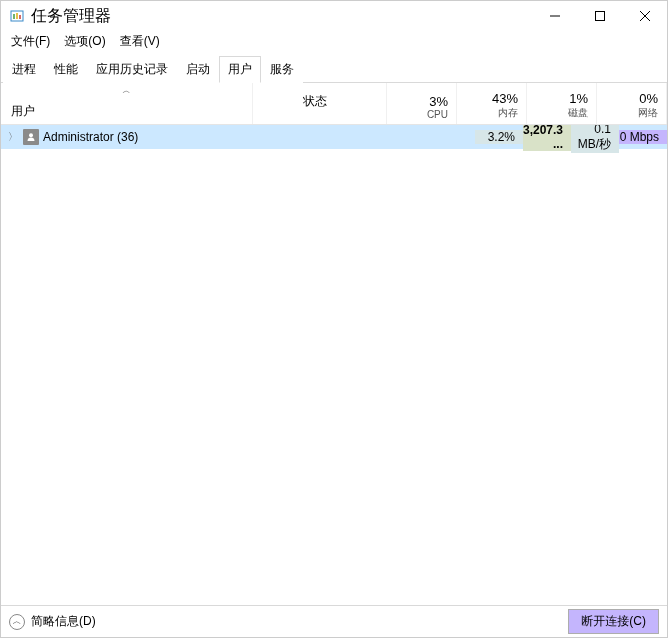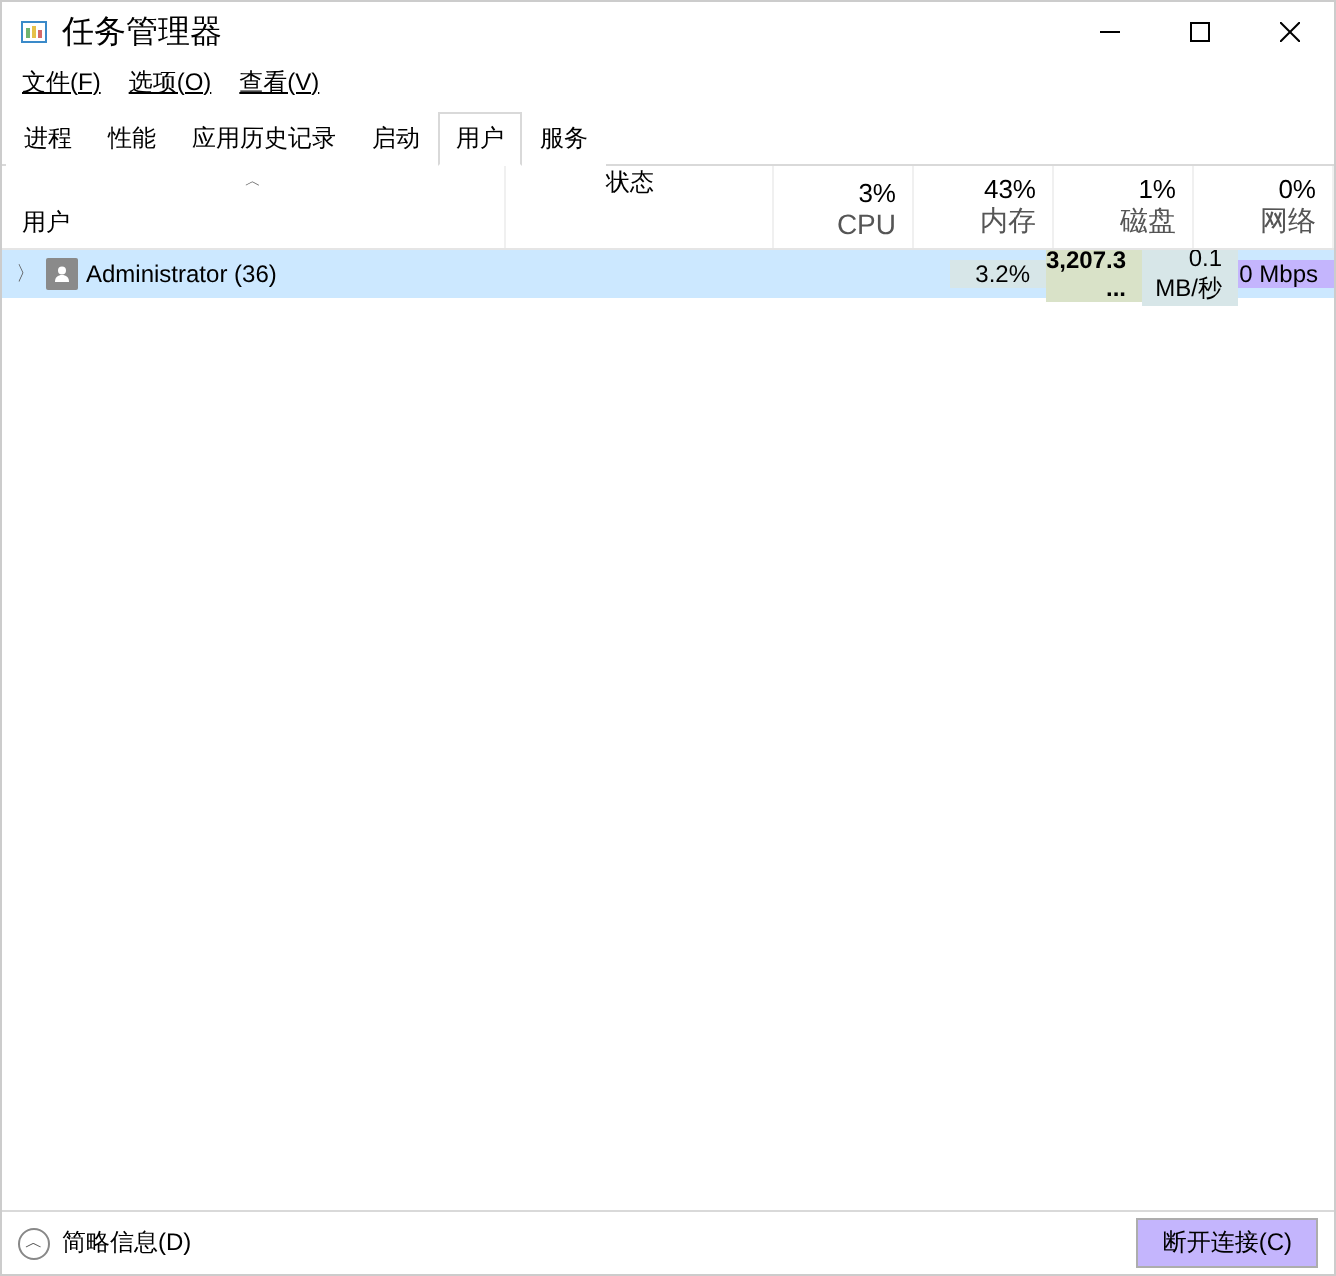--- a/index.html
+++ b/index.html
@@ -36,21 +36,21 @@
     font-size: 10px;
   }
   
   .menubar {
     height: 20px;
     display: flex;
     align-items: center;
     padding-left: 4px;
     gap: 2px;
   }
-  .menu-item { padding: 2px 6px; cursor: default; text-decoration: underline; }
+  .menu-item { padding: 2px 6px; cursor: default; }
   
   .tabstrip {
     display: flex;
     border-bottom: 1px solid #d9d9d9;
     padding-left: 2px;
     margin-top: 4px;
   }
   .tab {
     padding: 4px 8px;
     border: 1px solid transparent;
@@ -89,34 +89,34 @@
   .sort-caret {
     position: absolute;
     top: 2px;
     left: 50%;
     transform: translateX(-50%);
     font-size: 8px;
     color: #666;
   }
   .col-status {
     width: 90px;
-    display: flex; align-items: flex-start;
+    display: flex; align-items: center;
     padding: 0 6px 4px 6px;
     border-right: 1px solid #f0f0f0;
     margin-left: 44px;
   }
   .col-metric {
     width: 70px;
     display: flex; flex-direction: column; justify-content: flex-end;
     align-items: flex-end;
     padding: 2px 8px 4px 4px;
     border-right: 1px solid #f0f0f0;
   }
   .col-metric .pct { font-size: 13px; }
-  .col-metric .lbl { font-size: 14px; color: #555; }
+  .col-metric .lbl { font-size: 10px; color: #555; }
   
   .table-body { flex: 1; overflow: auto; }
   .row {
     display: flex;
     height: 24px;
     align-items: center;
   }
   .row.selected { background: #cce8ff; }
   .row .cell-name {
     flex: 1;

